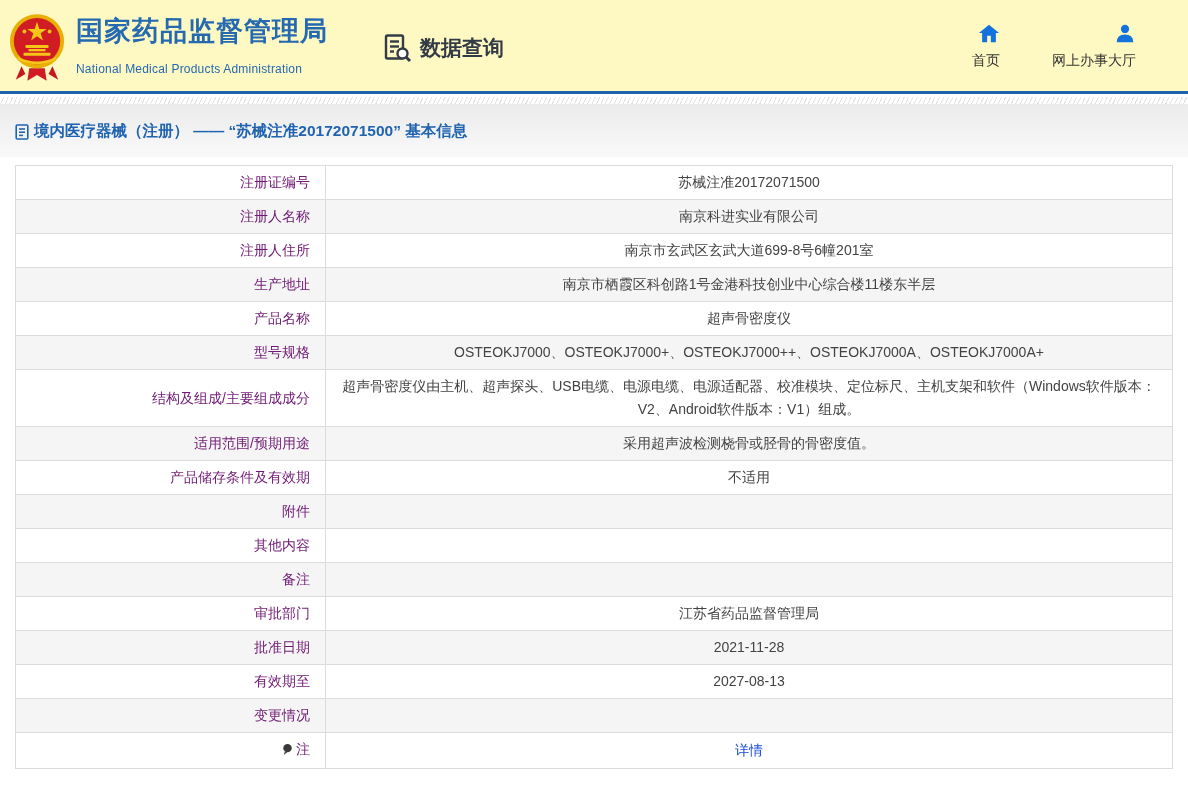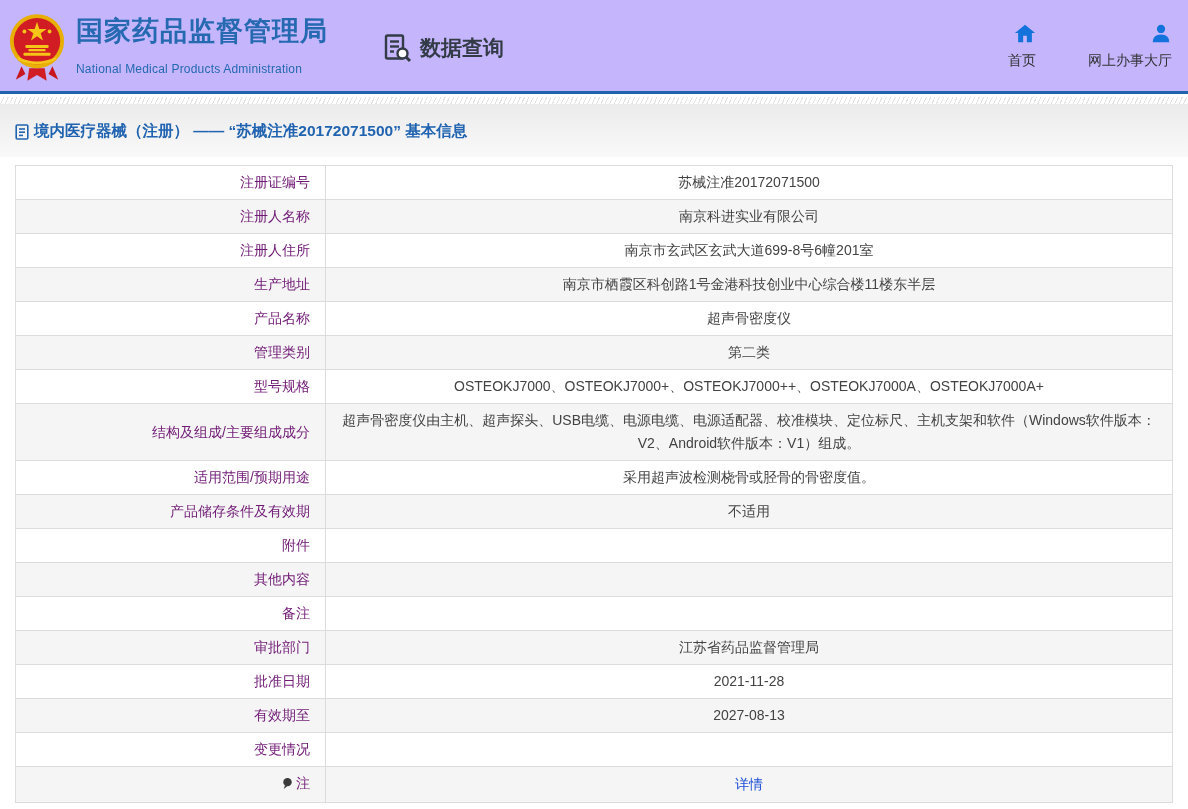--- a/index.html
+++ b/index.html
@@ -9,22 +9,22 @@
     min-height: 809px;
     font-family: "Liberation Sans", "DejaVu Sans", sans-serif;
     color: #444;
   }
 
   
   .header {
     height: 91px;
     display: flex;
     align-items: center;
-    padding: 0 16px 0 8px;
-    background: #c4b5fd;
+    padding: 0 52px 0 8px;
+    background: #fef9c3;
   }
   .emblem { width: 58px; height: 70px; flex: 0 0 auto; margin-top: 2px; }
   .org-titles { margin-left: 10px; }
   .org-zh {
     font-size: 27px;
     font-weight: bold;
     color: #2569b1;
     letter-spacing: 1px;
     line-height: 1.2;
   }
@@ -216,24 +216,20 @@
     </tr>
     <tr>
       <td class="cell-label">生产地址</td>
       <td class="cell-value">南京市栖霞区科创路1号金港科技创业中心综合楼11楼东半层</td>
     </tr>
     <tr>
       <td class="cell-label">产品名称</td>
       <td class="cell-value">超声骨密度仪</td>
     </tr>
     <tr>
-      <td class="cell-label">管理类别</td>
-      <td class="cell-value">第二类</td>
-    </tr>
-    <tr>
       <td class="cell-label">型号规格</td>
       <td class="cell-value">OSTEOKJ7000、OSTEOKJ7000+、OSTEOKJ7000++、OSTEOKJ7000A、OSTEOKJ7000A+</td>
     </tr>
     <tr>
       <td class="cell-label">结构及组成/主要组成成分</td>
       <td class="cell-value">超声骨密度仪由主机、超声探头、USB电缆、电源电缆、电源适配器、校准模块、定位标尺、主机支架和软件（Windows软件版本：V2、Android软件版本：V1）组成。</td>
     </tr>
     <tr>
       <td class="cell-label">适用范围/预期用途</td>
       <td class="cell-value">采用超声波检测桡骨或胫骨的骨密度值。</td>

